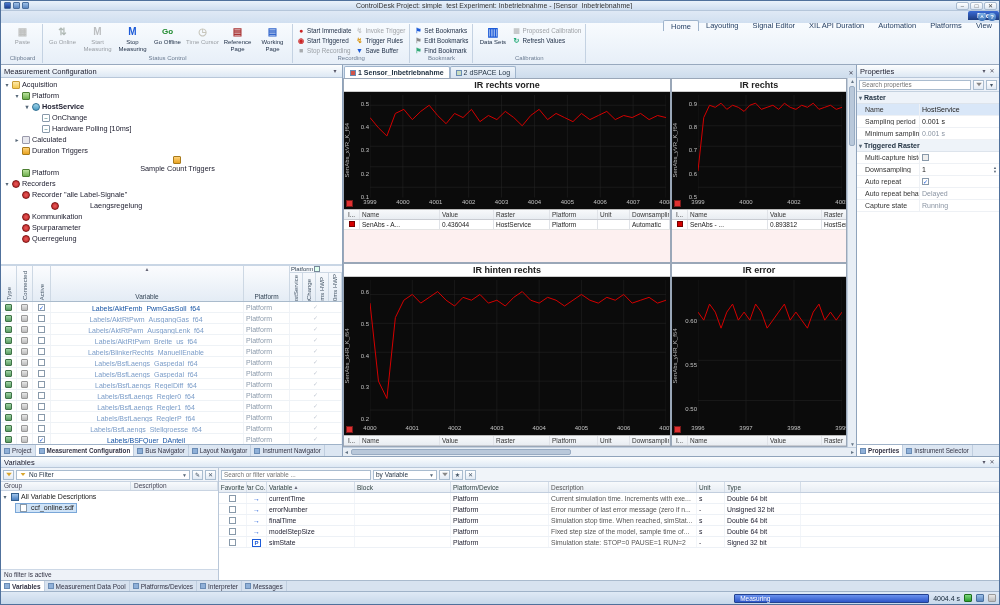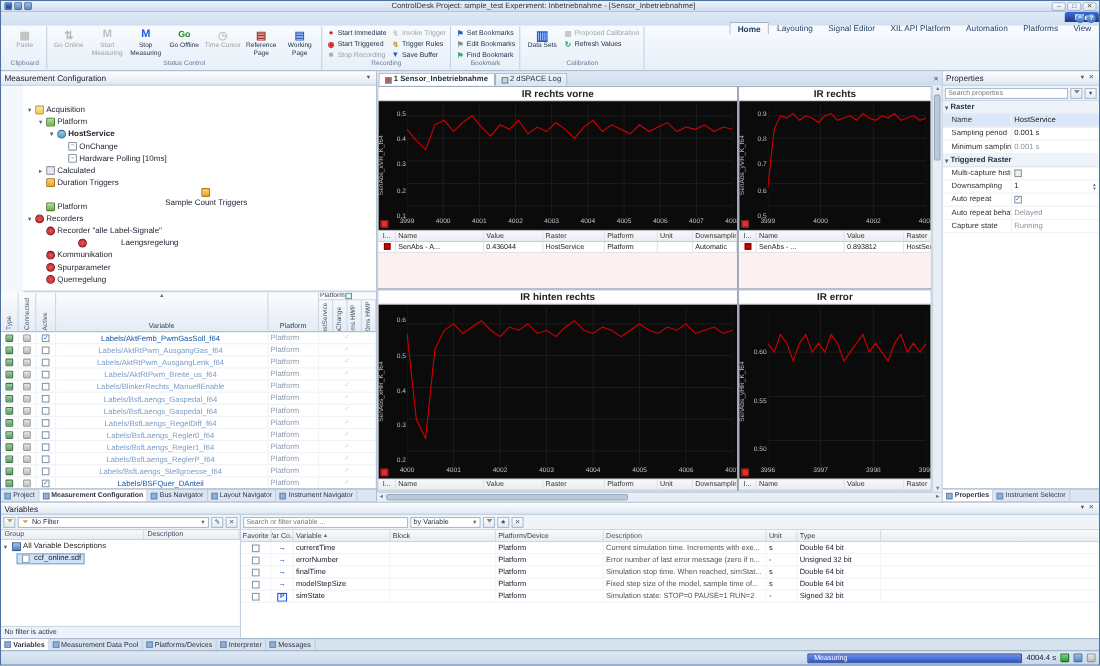--- a/index.html
+++ b/index.html
@@ -13,21 +13,21 @@
 .qicon{width:7px;height:7px;background:linear-gradient(#9cc0e8,#5b86c0);border:1px solid #4a6f9e;border-radius:1px;}
 .qicon.app{background:linear-gradient(#4a79d0,#1f3f8f);}
 .titlebar .title{flex:1;text-align:center;font-size:7px;color:#333;white-space:nowrap;overflow:hidden;}
 .winbtns{display:flex;gap:1px;padding-right:2px;}
 .winbtn{width:13px;height:8px;font-size:6px;line-height:7px;text-align:center;color:#444;background:linear-gradient(#fff,#dce6f2);border:1px solid #a8bacf;border-radius:2px;}
 
 
 .ribbon-tabs{height:12px;background:linear-gradient(#dfe9f5,#d0dff0);display:flex;align-items:flex-end;padding-left:2px;position:relative;flex-direction:column;}
 .file-btn{background:linear-gradient(#3a6bd6,#1e3c7e);color:#fff;font-weight:bold;font-size:7.5px;padding:0 9px;border-radius:2px 2px 0 0;height:11px;display:flex;align-items:center;}
 .rtab{font-size:7.5px;padding:0 7px;height:11px;display:flex;align-items:center;color:#1f3a5f;white-space:nowrap;}
-.rtab.active{background:#f6f9fd;border:1px solid #9fb4cc;border-bottom:none;border-radius:2px 2px 0 0;font-weight:bold;}
+.rtab.active{background:#f6f9fd;border:1px solid #9fb4cc;border-bottom:none;border-radius:2px 2px 0 0;font-weight:normal;}
 .ribbon-help{position:absolute;right:3px;top:2px;display:flex;gap:2px;}
 .helpdot{width:8px;height:8px;border-radius:50%;background:linear-gradient(#7fb3e8,#3a6fb5);color:#fff;font-size:6px;line-height:8px;text-align:center;font-weight:bold;}
 
 
 .ribbon{height:42px;background:linear-gradient(#f8fbfe,#e7eff8);border-bottom:1px solid #98a9be;display:flex;padding:1px 2px;}
 .rgroup{display:flex;flex-direction:column;border-right:1px solid #c4d2e2;padding:0 3px;}
 .rgroup-items{flex:1;display:flex;align-items:stretch;gap:2px;}
 .rgroup-label{height:8px;font-size:6px;color:#6b7c92;text-align:center;white-space:nowrap;}
 .bigbtn{width:33px;display:flex;flex-direction:column;align-items:center;font-size:6px;text-align:center;color:#1c2c44;padding-top:1px;border-radius:2px;}
 .blabel{line-height:1.1;}
@@ -59,21 +59,21 @@
 .refresh-values-icon::before{content:"↻";color:#2a7;}
 
 
 .main{flex:1;min-height:0;display:flex;background:#b9c9dd;}
 .panel-title{height:13px;background:linear-gradient(#fdfefe,#dde8f4);border-bottom:1px solid #b8c7d9;display:flex;align-items:center;padding:0 3px;font-size:7.5px;color:#223;}
 .panel-title .sp{flex:1;}
 .mini{width:8px;height:8px;font-size:6px;line-height:8px;text-align:center;color:#556;}
 
 
 .left{width:342px;display:flex;flex-direction:column;background:#f4f7fb;border-right:1px solid #8fa3bb;}
-.tree{height:188px;overflow:hidden;background:#fff;border-bottom:2px solid #c9d6e5;padding-top:16px;margin-left:20px;}
+.tree{height:188px;overflow:hidden;background:#fff;border-bottom:2px solid #c9d6e5;padding-top:1px;}
 .tnode{height:11px;display:flex;align-items:center;font-size:7.3px;white-space:nowrap;color:#223;}
 .tnode.bold{font-weight:bold;}
 .tw{width:8px;text-align:center;color:#567;font-size:6px;flex:none;}
 .ticon{width:8px;height:8px;margin:0 2px 0 1px;flex:none;border-radius:1px;}
 .ticon.folder{background:linear-gradient(#ffe9a8,#f3c84f);border:1px solid #c79b36;}
 .ticon.platform{background:linear-gradient(#b9e29b,#6fae4e);border:1px solid #4c7f31;}
 .ticon.raster{background:linear-gradient(#9fd4ea,#4b9cc4);border:1px solid #2e6f93;border-radius:4px;}
 .ticon.signal{background:#fff;border:1px solid #8899aa;color:#377;font-size:6px;line-height:6px;text-align:center;}
 .ticon.signal::before{content:"~";}
 .ticon.calc{background:#e8e8ee;border:1px solid #99a;}
@@ -238,21 +238,21 @@
       <span class="winbtn">✕</span>
     </div>
   </div>
 
   <div class="ribbon-tabs">
     <div class="file-btn">File</div>
     <div id="rtabs" style="display:flex;align-items:flex-end;">
         <div class="rtab active">Home</div>
         <div class="rtab">Layouting</div>
         <div class="rtab">Signal Editor</div>
-        <div class="rtab">XIL API Platform</div>
+        <div class="rtab">XIL API Duration</div>
         <div class="rtab">Automation</div>
         <div class="rtab">Platforms</div>
         <div class="rtab">View</div>
       </div>
     <div class="ribbon-help">
       <span class="helpdot">^</span>
       <span class="helpdot">?</span>
     </div>
   </div>
 

